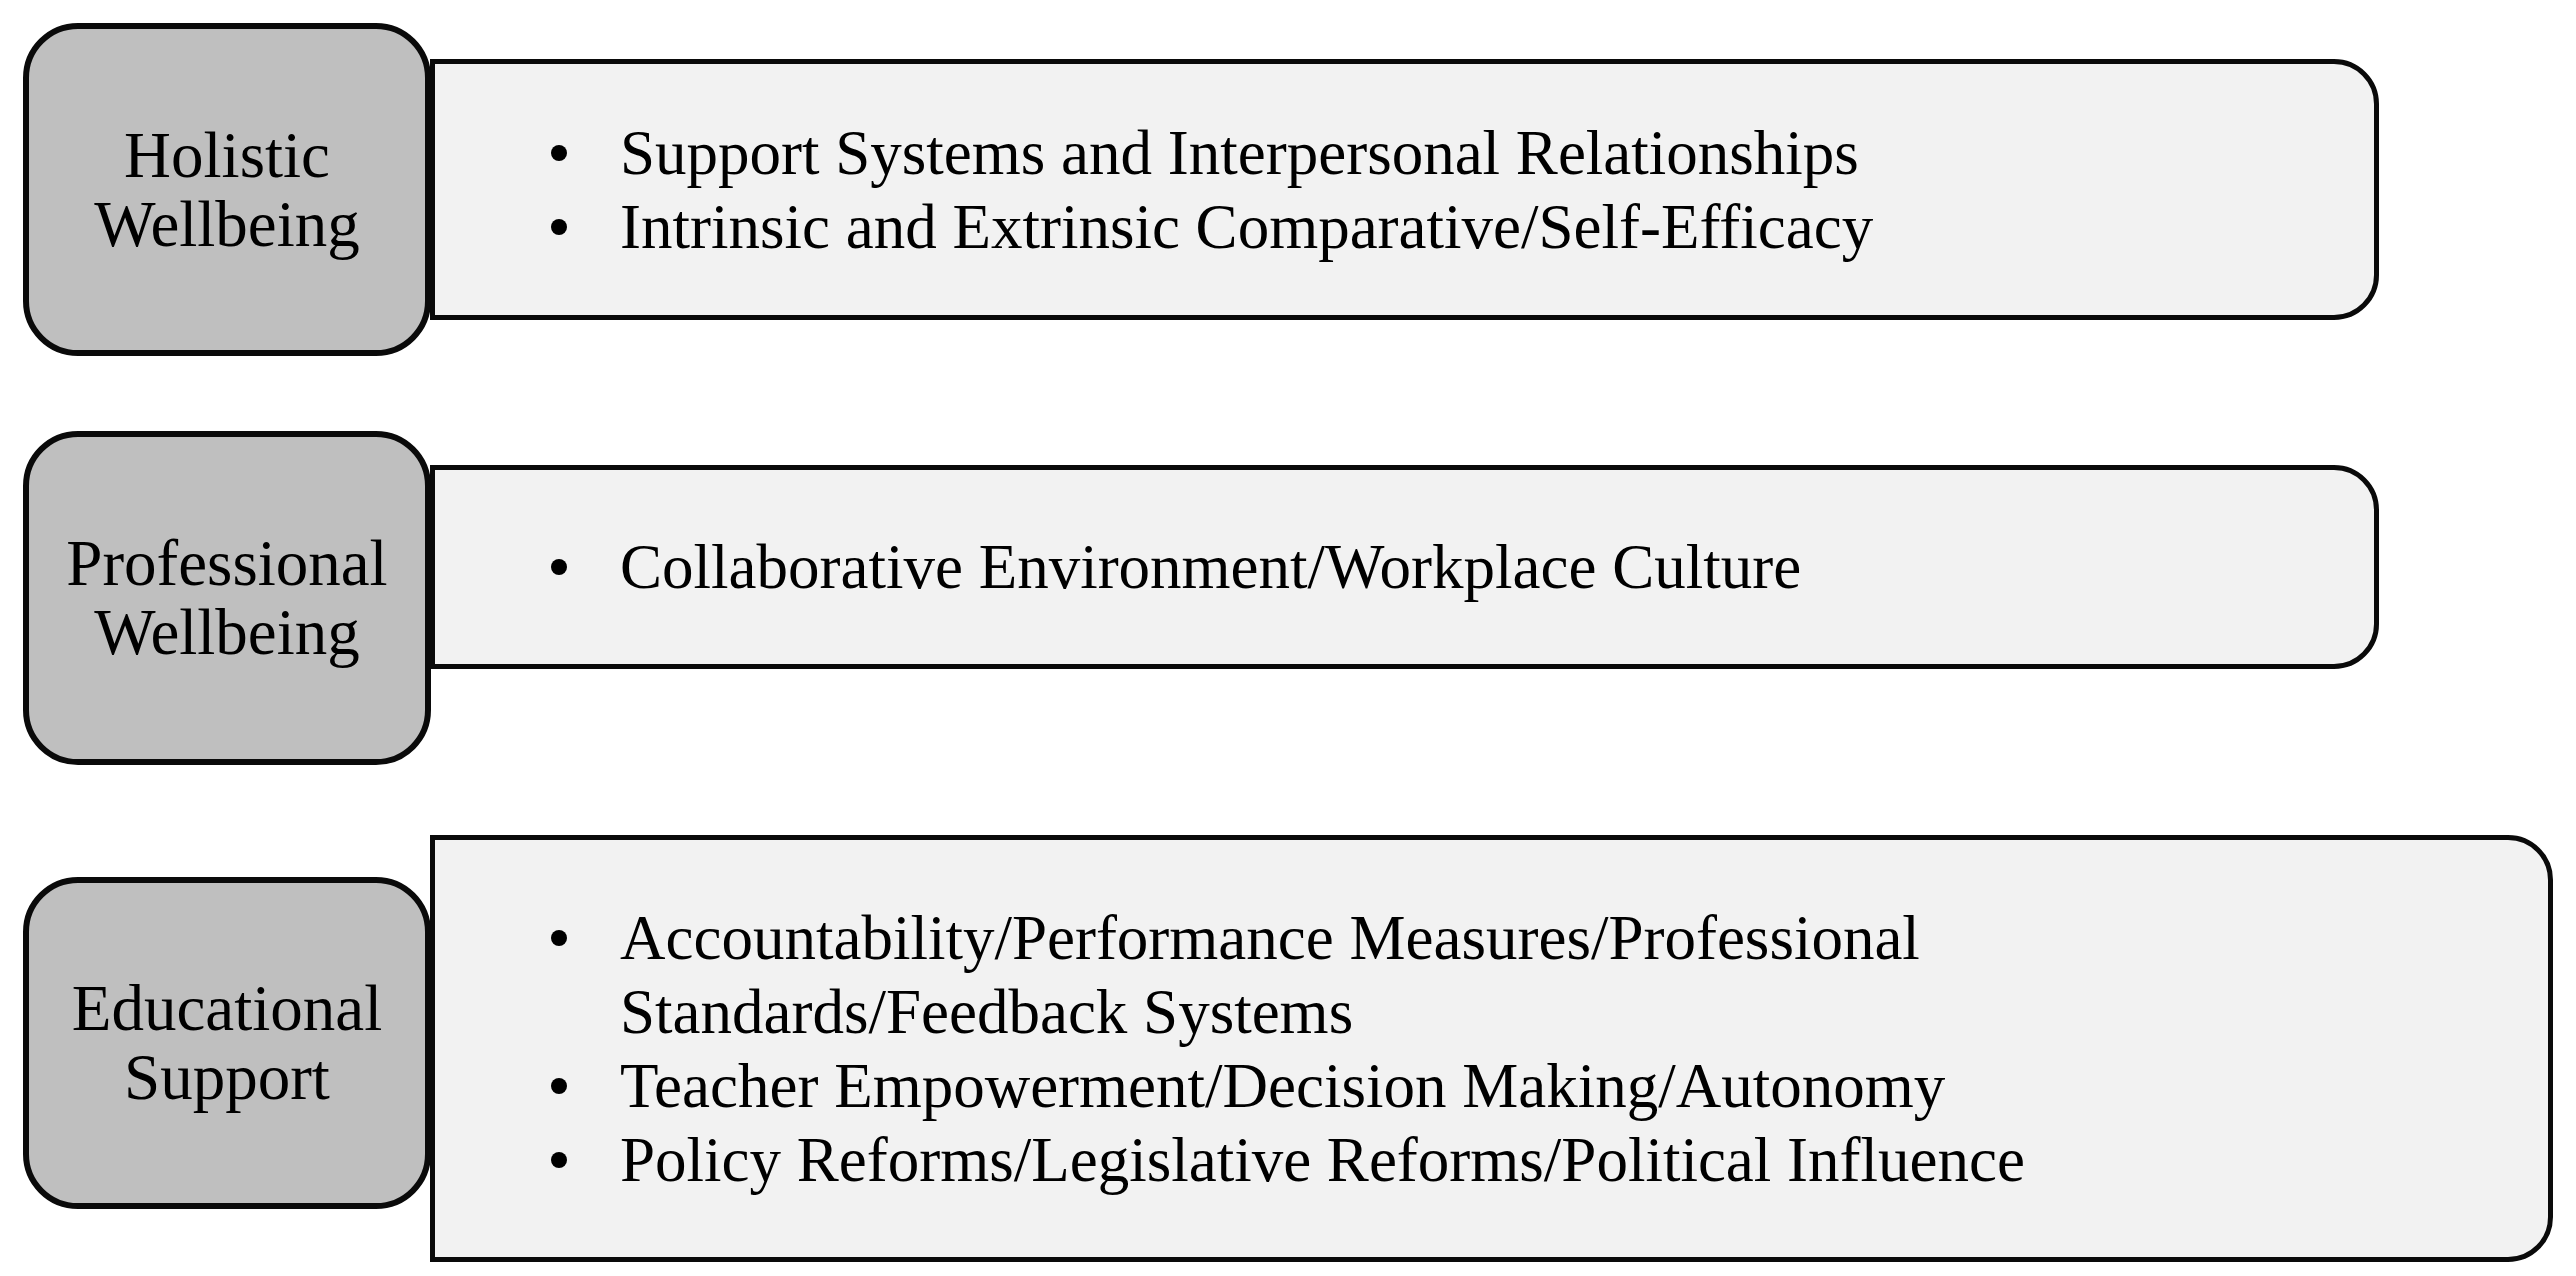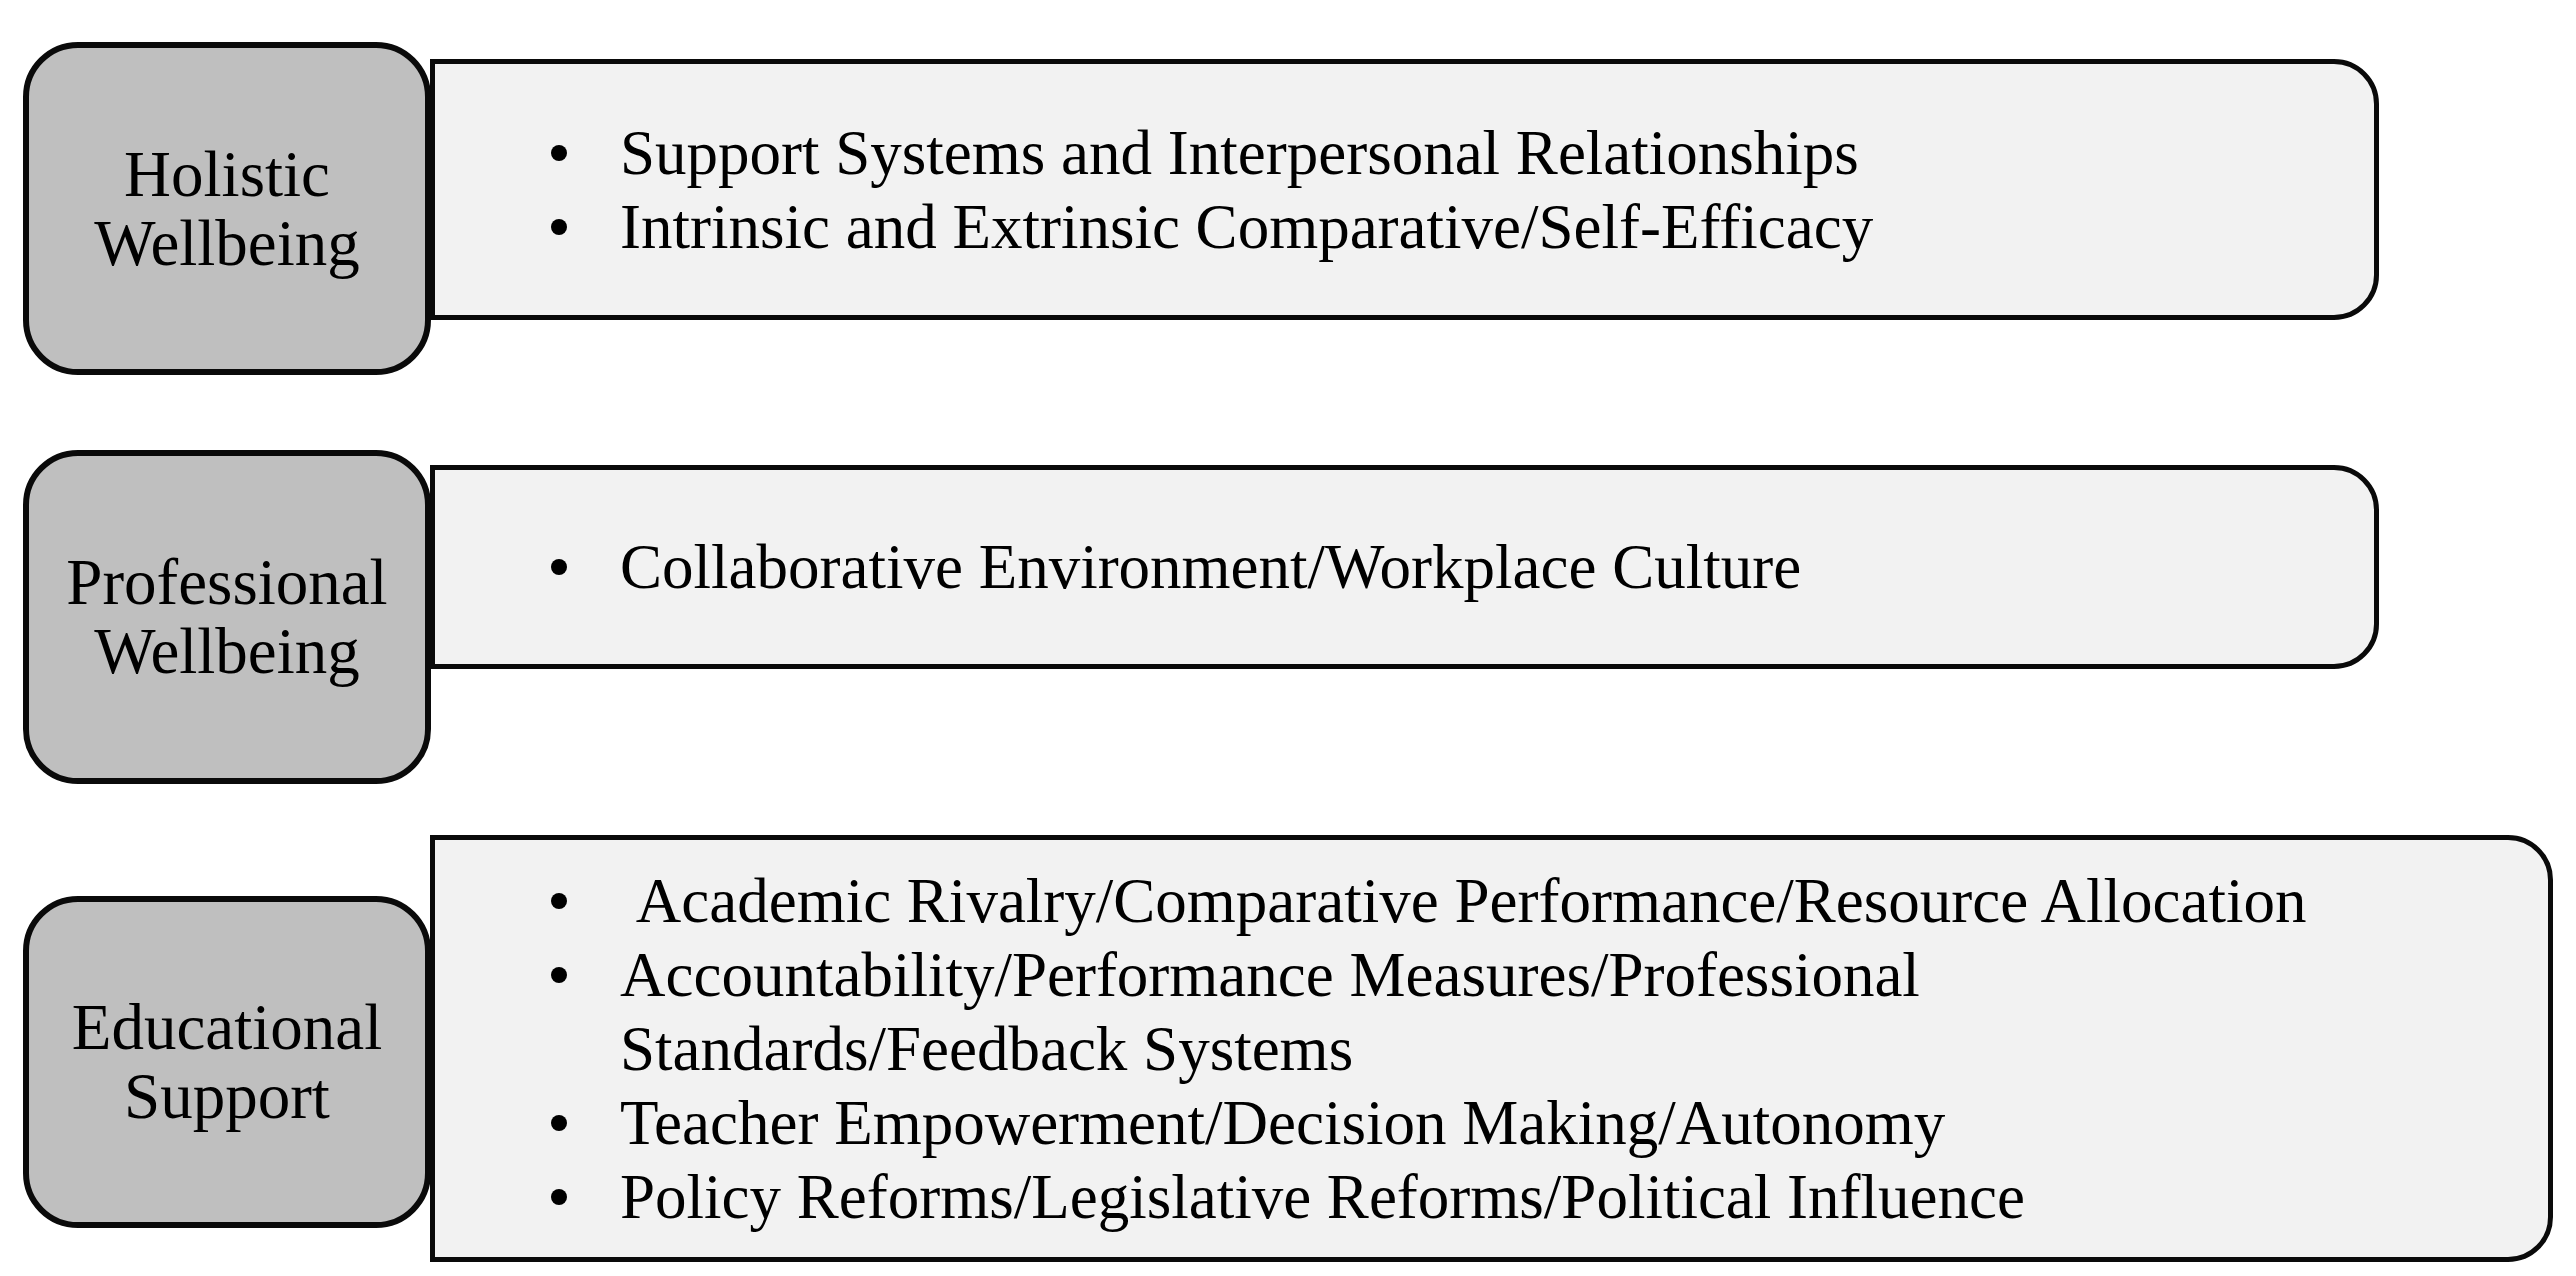--- a/index.html
+++ b/index.html
@@ -22,21 +22,20 @@
   .label-box{
     position:absolute;
     box-sizing:border-box;
     left:23px;width:408px;
     background:var(--category_fill);
     border:6.5px solid var(--border);
     border-radius:55px;
     display:flex;align-items:center;justify-content:center;
     text-align:center;
     z-index:2;
-    margin-top:19px;
   }
   .label-text{
     font-size:65px;
     line-height:69px;
     padding:0 13px;
   }
 
   .content-box{
     position:absolute;
     box-sizing:border-box;
@@ -124,26 +123,20 @@
 
   <section class="row row3">
     <div class="label-box">
       <span class="label-text">Educational Support</span>
     </div>
     <div class="content-box">
       <div class="bullets">
         <div class="bullet">
           <span class="dot"></span>
           <span class="btext">
-            <span class="bline"> Academic Rivalry/Comparative Performance/Resource Allocation</span>
-          </span>
-        </div>
-        <div class="bullet">
-          <span class="dot"></span>
-          <span class="btext">
             <span class="bline">Accountability/Performance Measures/Professional</span>
             <span class="bline">Standards/Feedback Systems</span>
           </span>
         </div>
         <div class="bullet">
           <span class="dot"></span>
           <span class="btext">
             <span class="bline">Teacher Empowerment/Decision Making/Autonomy</span>
           </span>
         </div>

